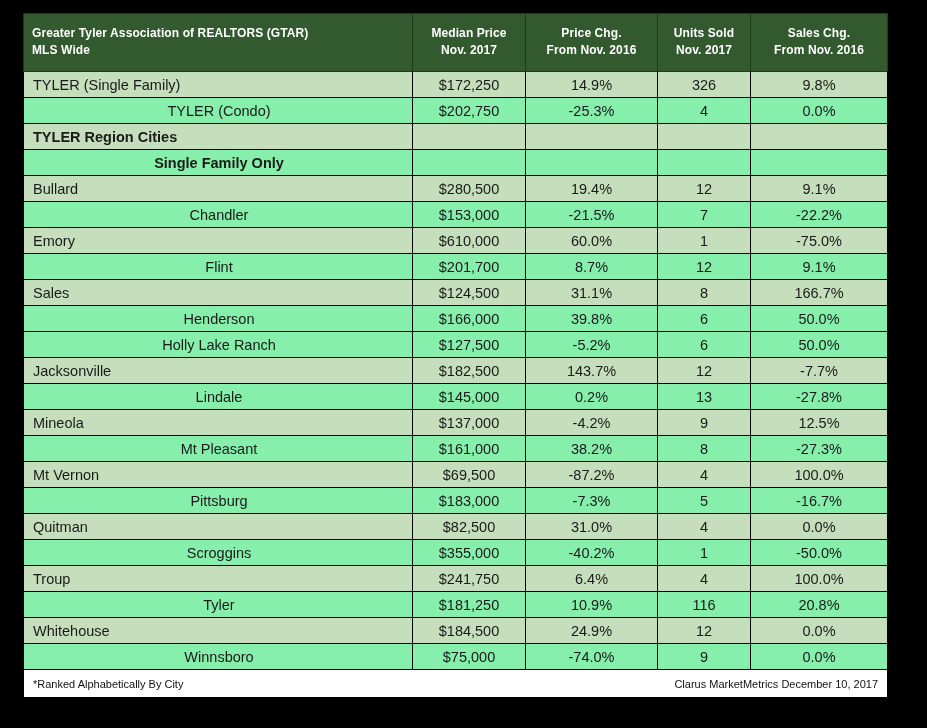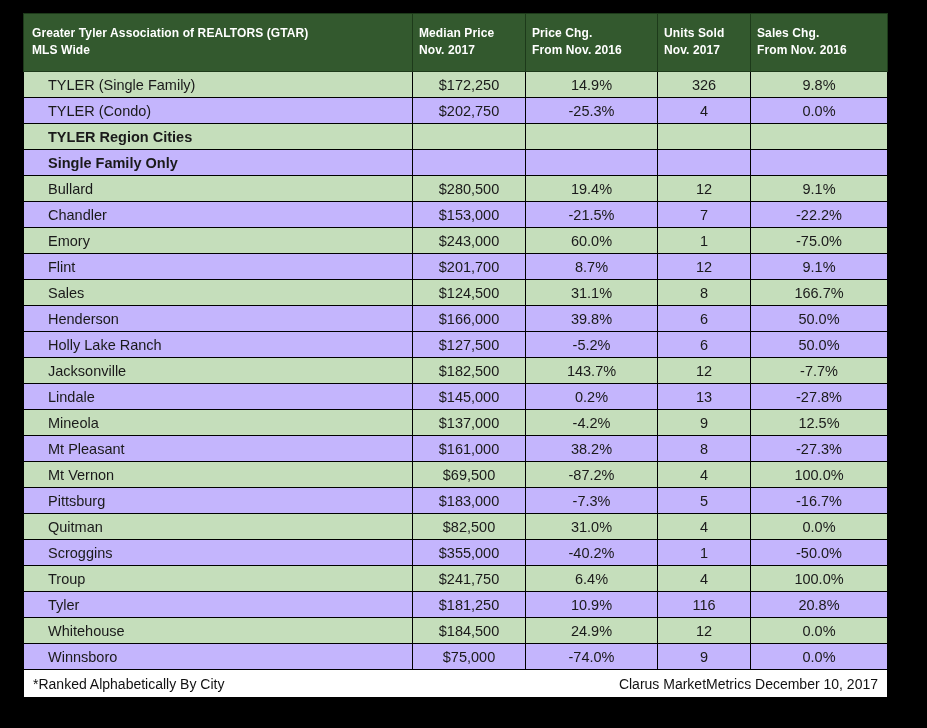--- a/index.html
+++ b/index.html
@@ -47,53 +47,53 @@
     box-sizing: border-box;
     height: 58px;
     vertical-align: middle;
     letter-spacing: 0.1px;
   }
   thead th.h-city {
     text-align: left;
     padding-left: 8px;
   }
   thead th.h-num {
-    text-align: left;
+    text-align: center;
   }
   thead th .ln {
     display: block;
     white-space: nowrap;
   }
 
   
   tbody td {
     font-size: 14.5px;
     color: #1a1a1a;
     height: 26px;
     padding: 0 7px;
     border: 1px solid #000000;
     box-sizing: border-box;
     line-height: 24px;
     overflow: hidden;
     white-space: nowrap;
   }
   tbody td.city {
     text-align: left;
-    padding-left: 24px;
+    padding-left: 9px;
   }
   tbody td.num {
     text-align: center;
   }
   tbody tr.shaded td { background: #c5debb; }
-  tbody tr.plain  td { background: #c4b5fd; }
+  tbody tr.plain  td { background: #86efac; text-align: center; }
   tbody tr.section td.city { font-weight: bold; }
 
   
   tfoot td {
-    font-size: 14px;
+    font-size: 11px;
     color: #111111;
     background: #ffffff;
     border: 1px solid #000000;
     height: 28px;
     line-height: 26px;
     padding: 0 9px;
     box-sizing: border-box;
     white-space: nowrap;
   }
   tfoot .foot-inner {
@@ -178,21 +178,21 @@
         </tr>
         <tr class="plain">
           <td class="city">Chandler</td>
           <td class="num">$153,000</td>
           <td class="num">-21.5%</td>
           <td class="num">7</td>
           <td class="num">-22.2%</td>
         </tr>
         <tr class="shaded">
           <td class="city">Emory</td>
-          <td class="num">$243,000</td>
+          <td class="num">$610,000</td>
           <td class="num">60.0%</td>
           <td class="num">1</td>
           <td class="num">-75.0%</td>
         </tr>
         <tr class="plain">
           <td class="city">Flint</td>
           <td class="num">$201,700</td>
           <td class="num">8.7%</td>
           <td class="num">12</td>
           <td class="num">9.1%</td>

